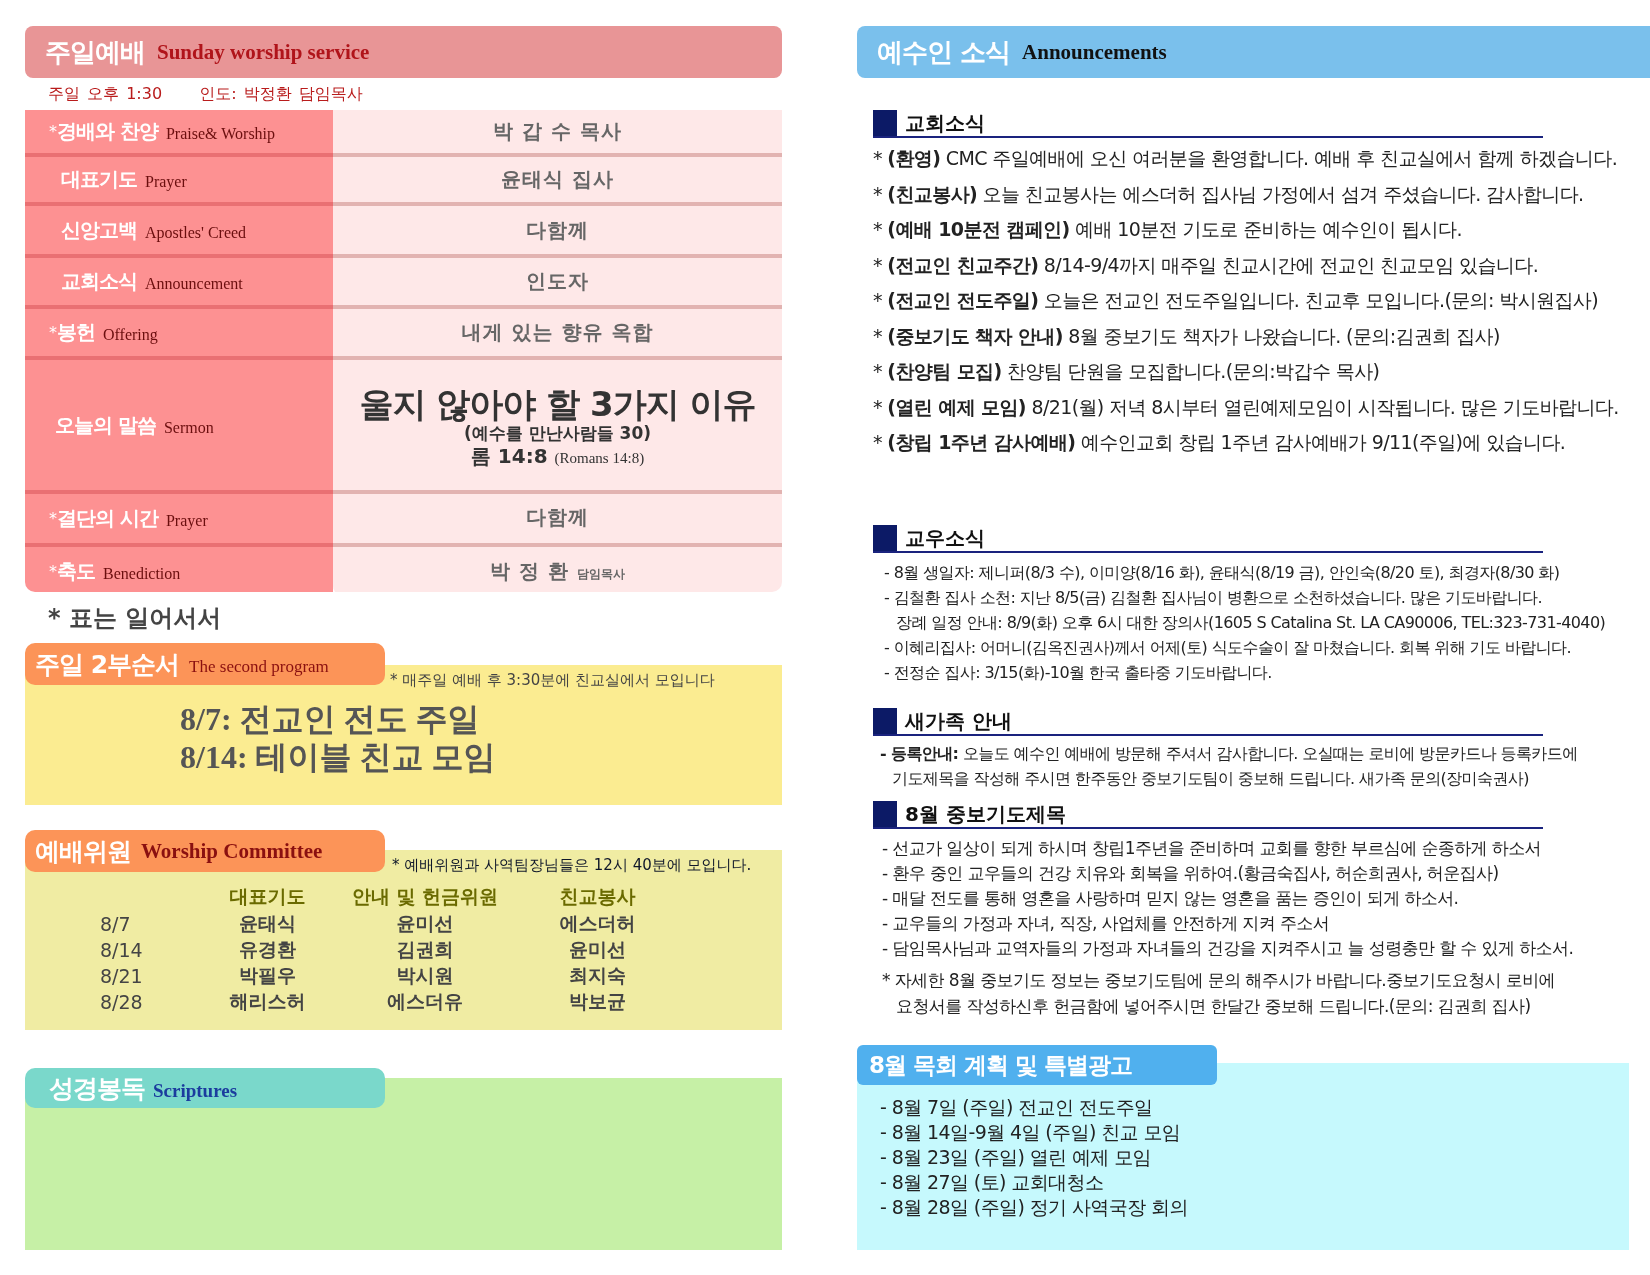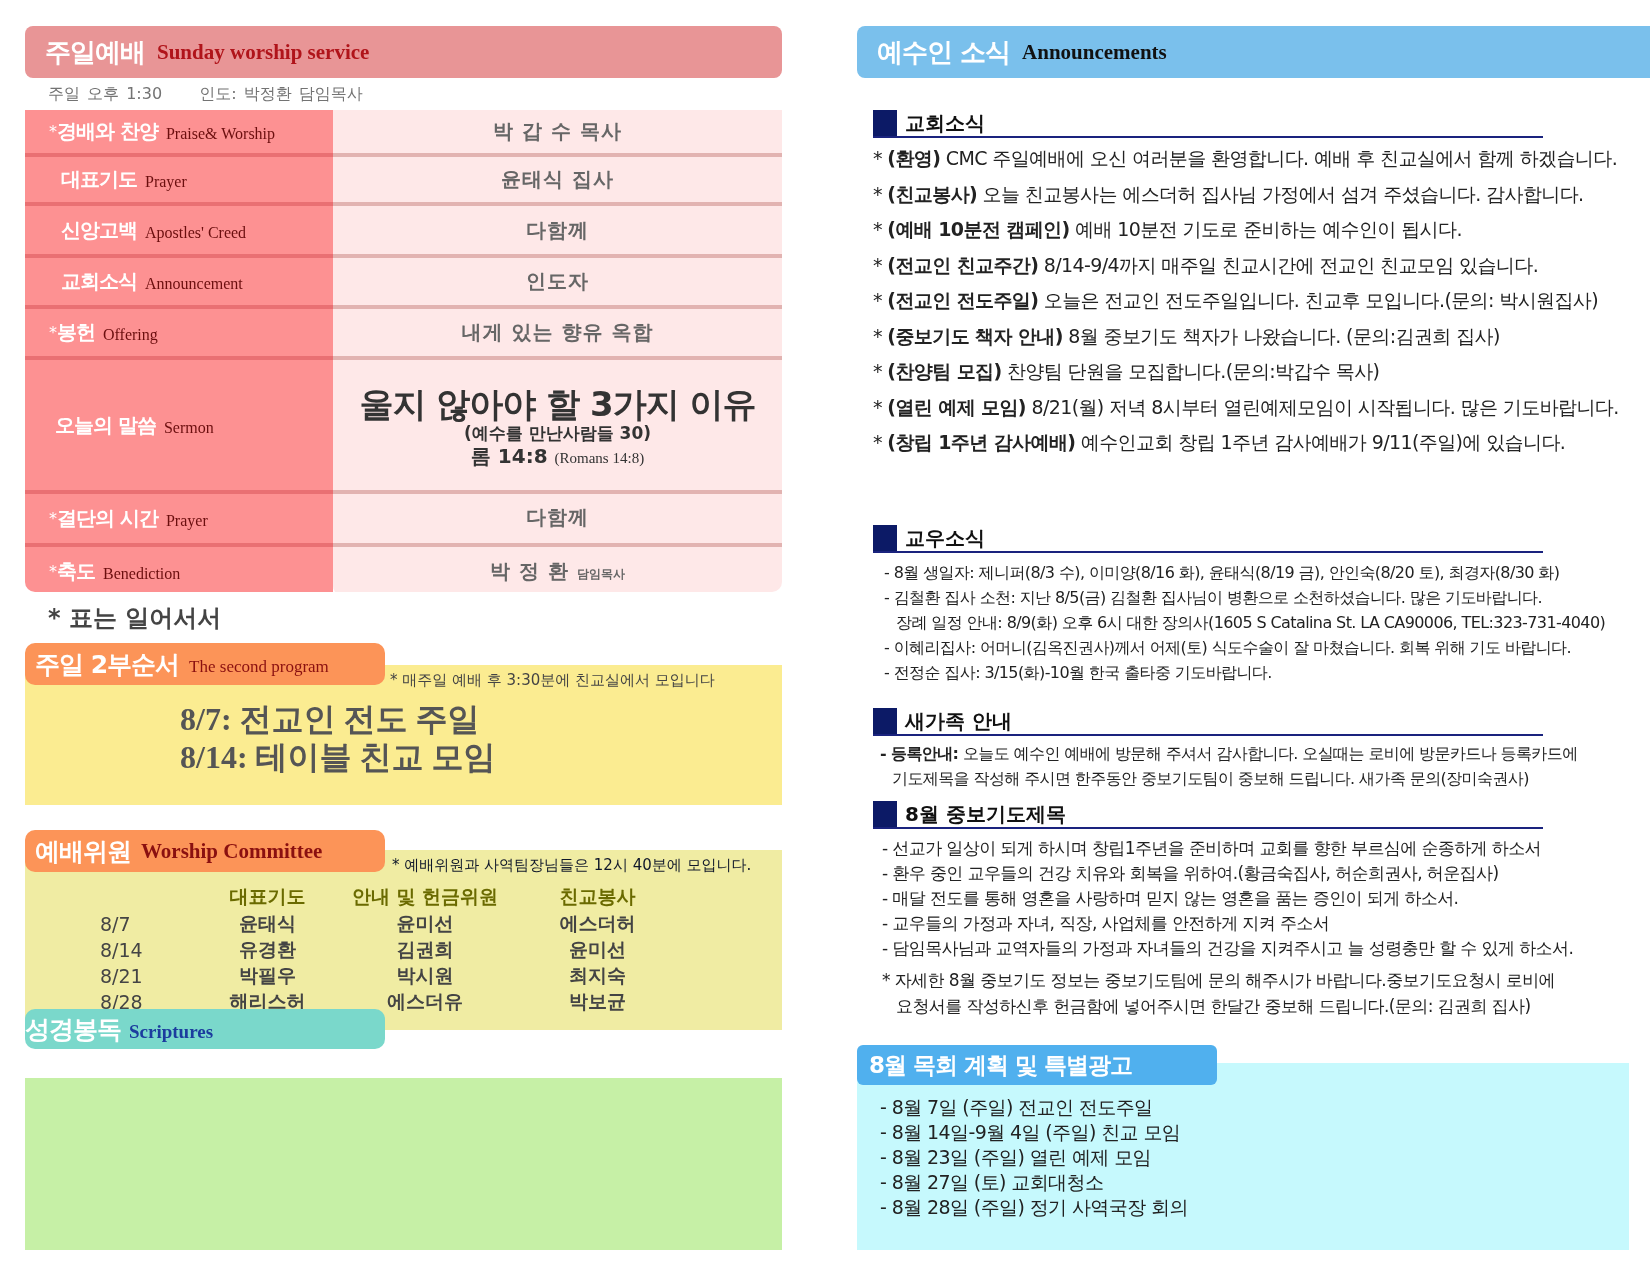--- a/index.html
+++ b/index.html
@@ -13,21 +13,21 @@
     border-radius: 8px;
     display: flex; align-items: center;
     padding-left: 20px;
   }
   .hdr-ko { color: #fff; font-weight: bold; font-size: 26px; letter-spacing: -1px; }
   .hdr-en { font-family: "Liberation Serif", "DejaVu Serif", serif; font-weight: bold; font-size: 21px; margin-left: 12px; }
 
   #worship-hdr { left: 25px; top: 26px; width: 757px; height: 52px; background: #e89596; }
   #worship-hdr .hdr-en { color: #b0141a; }
 
-  #worship-sub { left: 48px; top: 84px; font-size: 16px; color: #737373; word-spacing: 2px; }
+  #worship-sub { left: 48px; top: 84px; font-size: 16px; color: #b91c1c; word-spacing: 2px; }
   #worship-sub span { margin-right: 30px; }
 
   #order-table { left: 25px; top: 110px; width: 757px; height: 482px; border-radius: 0 0 10px 10px; overflow: hidden; }
   .order-row { display: flex; position: relative; border-bottom: 4px solid transparent; }
   .order-row .lcol {
     width: 308px; background: #fd9192; display: flex; align-items: center;
     padding-left: 24px; border-bottom: 4px solid #e97073; margin-bottom: -4px;
   }
   .order-row .rcol {
     flex: 1; background: #fee8e8; display: flex; flex-direction: column; align-items: center; justify-content: center;
@@ -62,21 +62,21 @@
   #committee-hdr .hdr-en { color: #8a1010; font-size: 21px; margin-left: 10px; }
   #committee-hdr .hdr-ko { font-size: 25px; }
   #committee-note { left: 392px; top: 856px; font-size: 15px; color: #0f172a; }
   #committee-table { left: 100px; top: 883px; border-collapse: collapse; }
   #committee-table th { color: #6a6a00; font-size: 19px; font-weight: bold; text-align: center; padding: 0; height: 28px; }
   #committee-table td { color: #444; font-size: 19px; font-weight: bold; text-align: center; padding: 0; height: 25px; }
   #committee-table td.date { text-align: left; font-weight: normal; color: #444; }
 
   
   #scripture-box { left: 25px; top: 1078px; width: 757px; height: 172px; background: #c6f0a6; }
-  #scripture-hdr { left: 25px; top: 1009px; width: 360px; height: 40px; background: #7ad8cb; border-radius: 10px; padding-left: 0; }
+  #scripture-hdr { left: 25px; top: 1068px; width: 360px; height: 40px; background: #7ad8cb; border-radius: 10px; padding-left: 24px; }
   #scripture-hdr .hdr-ko { font-size: 25px; }
   #scripture-hdr .hdr-en { color: #1b3c9e; font-size: 19px; margin-left: 8px; margin-top: 6px; }
 
   
   #announce-hdr { left: 857px; top: 26px; width: 840px; height: 52px; background: #7ac0ec; }
   #announce-hdr .hdr-en { color: #111; font-size: 21px; }
 
   .sec-title { display: flex; align-items: flex-end; border-bottom: 2px solid #1a237e; width: 670px; height: 30px; }
   .sec-title .block { width: 24px; height: 26px; background: #0c1a66; margin-right: 8px; }
   .sec-title .txt { font-size: 20px; font-weight: bold; color: #111; line-height: 26px; }

